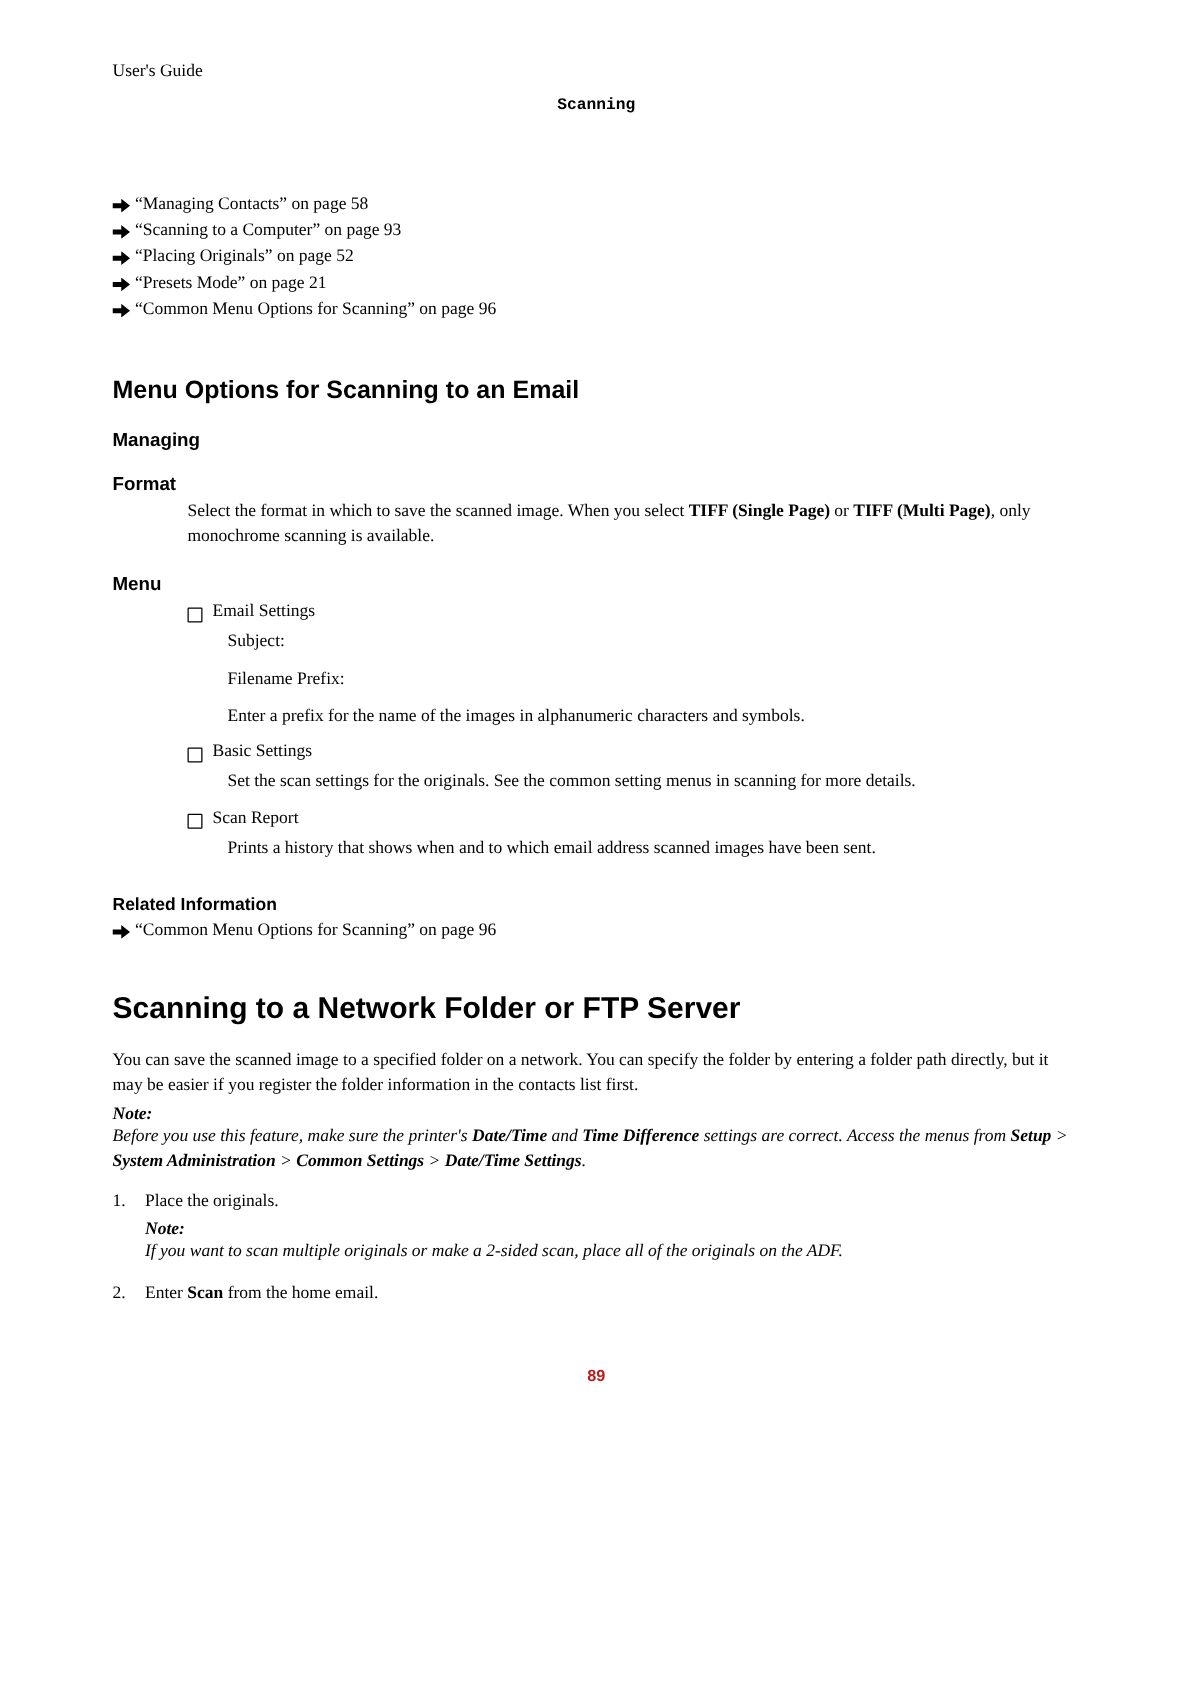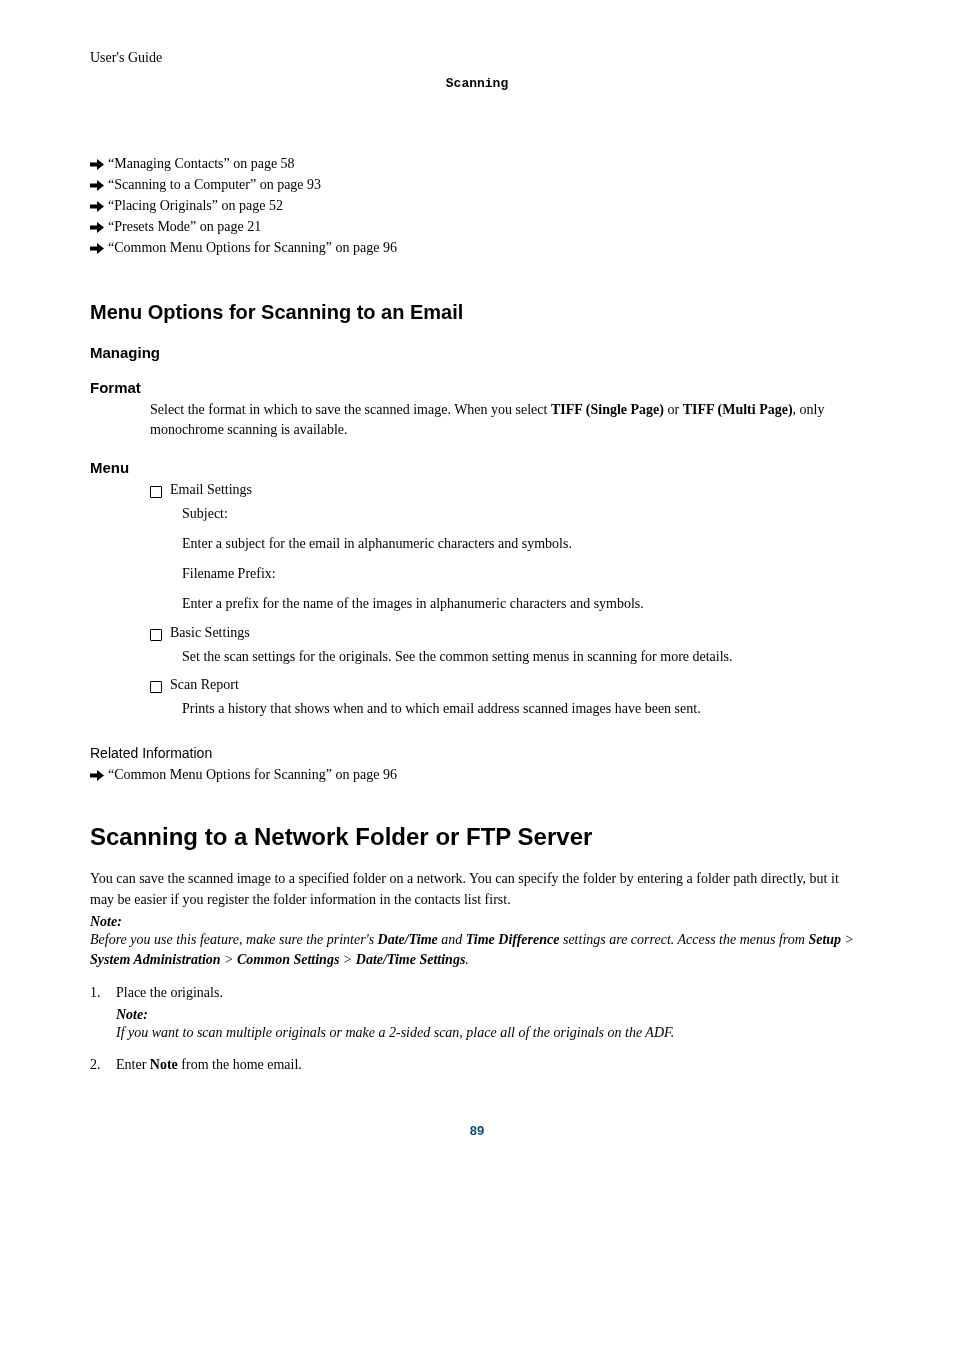--- a/index.html
+++ b/index.html
@@ -93,21 +93,21 @@
   }
   .sub-indent {
     margin-left: 92px;
     font-size: 14px;
     line-height: 1.45;
     margin-top: 6px;
     margin-bottom: 10px;
   }
   .rel-info-title {
     font-family: Arial, Helvetica, sans-serif;
-    font-weight: normal;
+    font-weight: bold;
     font-size: 14px;
     margin-top: 26px;
     margin-bottom: 6px;
   }
   .note-title {
     font-weight: bold;
     font-style: italic;
     font-size: 14px;
     margin-top: 4px;
   }
@@ -127,21 +127,21 @@
   }
   .ol-body {
     flex: 1;
   }
   .page-num {
     text-align: center;
     font-family: Arial, Helvetica, sans-serif;
     font-weight: bold;
     font-size: 13px;
     margin-top: 50px;
-    color: #0c4a6e;
+    color: #b91c1c;
   }
   .bold { font-weight: bold; }
   .bold-italic { font-weight: bold; font-style: italic; }
 </style>
 </head>
 <body>
 
 <div class="page">
 
   <div class="header-guide">User's Guide</div>
@@ -189,21 +189,20 @@
     <span>Select the format in which to save the scanned image. When you select </span><span class="bold">TIFF (Single Page)</span><span> or </span><span class="bold">TIFF (Multi Page)</span><span>, only monochrome scanning is available.</span>
   </div>
 
   <div class="h3-sans">Menu</div>
 
   <div class="bullet-row">
     <span class="bullet-square"></span>
     <span>Email Settings</span>
   </div>
   <div class="sub-indent">Subject:</div>
-  <div class="sub-indent">Enter a subject for the email in alphanumeric characters and symbols.</div>
   <div class="sub-indent">Filename Prefix:</div>
   <div class="sub-indent">Enter a prefix for the name of the images in alphanumeric characters and symbols.</div>
 
   <div class="bullet-row">
     <span class="bullet-square"></span>
     <span>Basic Settings</span>
   </div>
   <div class="sub-indent">Set the scan settings for the originals. See the common setting menus in scanning for more details.</div>
 
   <div class="bullet-row">
@@ -234,19 +233,19 @@
     <div class="ol-body">
       <div>Place the originals.</div>
       <div class="note-title" style="margin-top:6px;">Note:</div>
       <div class="note-body">If you want to scan multiple originals or make a 2-sided scan, place all of the originals on the ADF.</div>
     </div>
   </div>
 
   <div class="ol-item">
     <div class="ol-num">2.</div>
     <div class="ol-body">
-      <span>Enter </span><span class="bold">Note</span><span> from the home email.</span>
+      <span>Enter </span><span class="bold">Scan</span><span> from the home email.</span>
     </div>
   </div>
 
   <div class="page-num">89</div>
 
 </div>
 
 </body></html>

